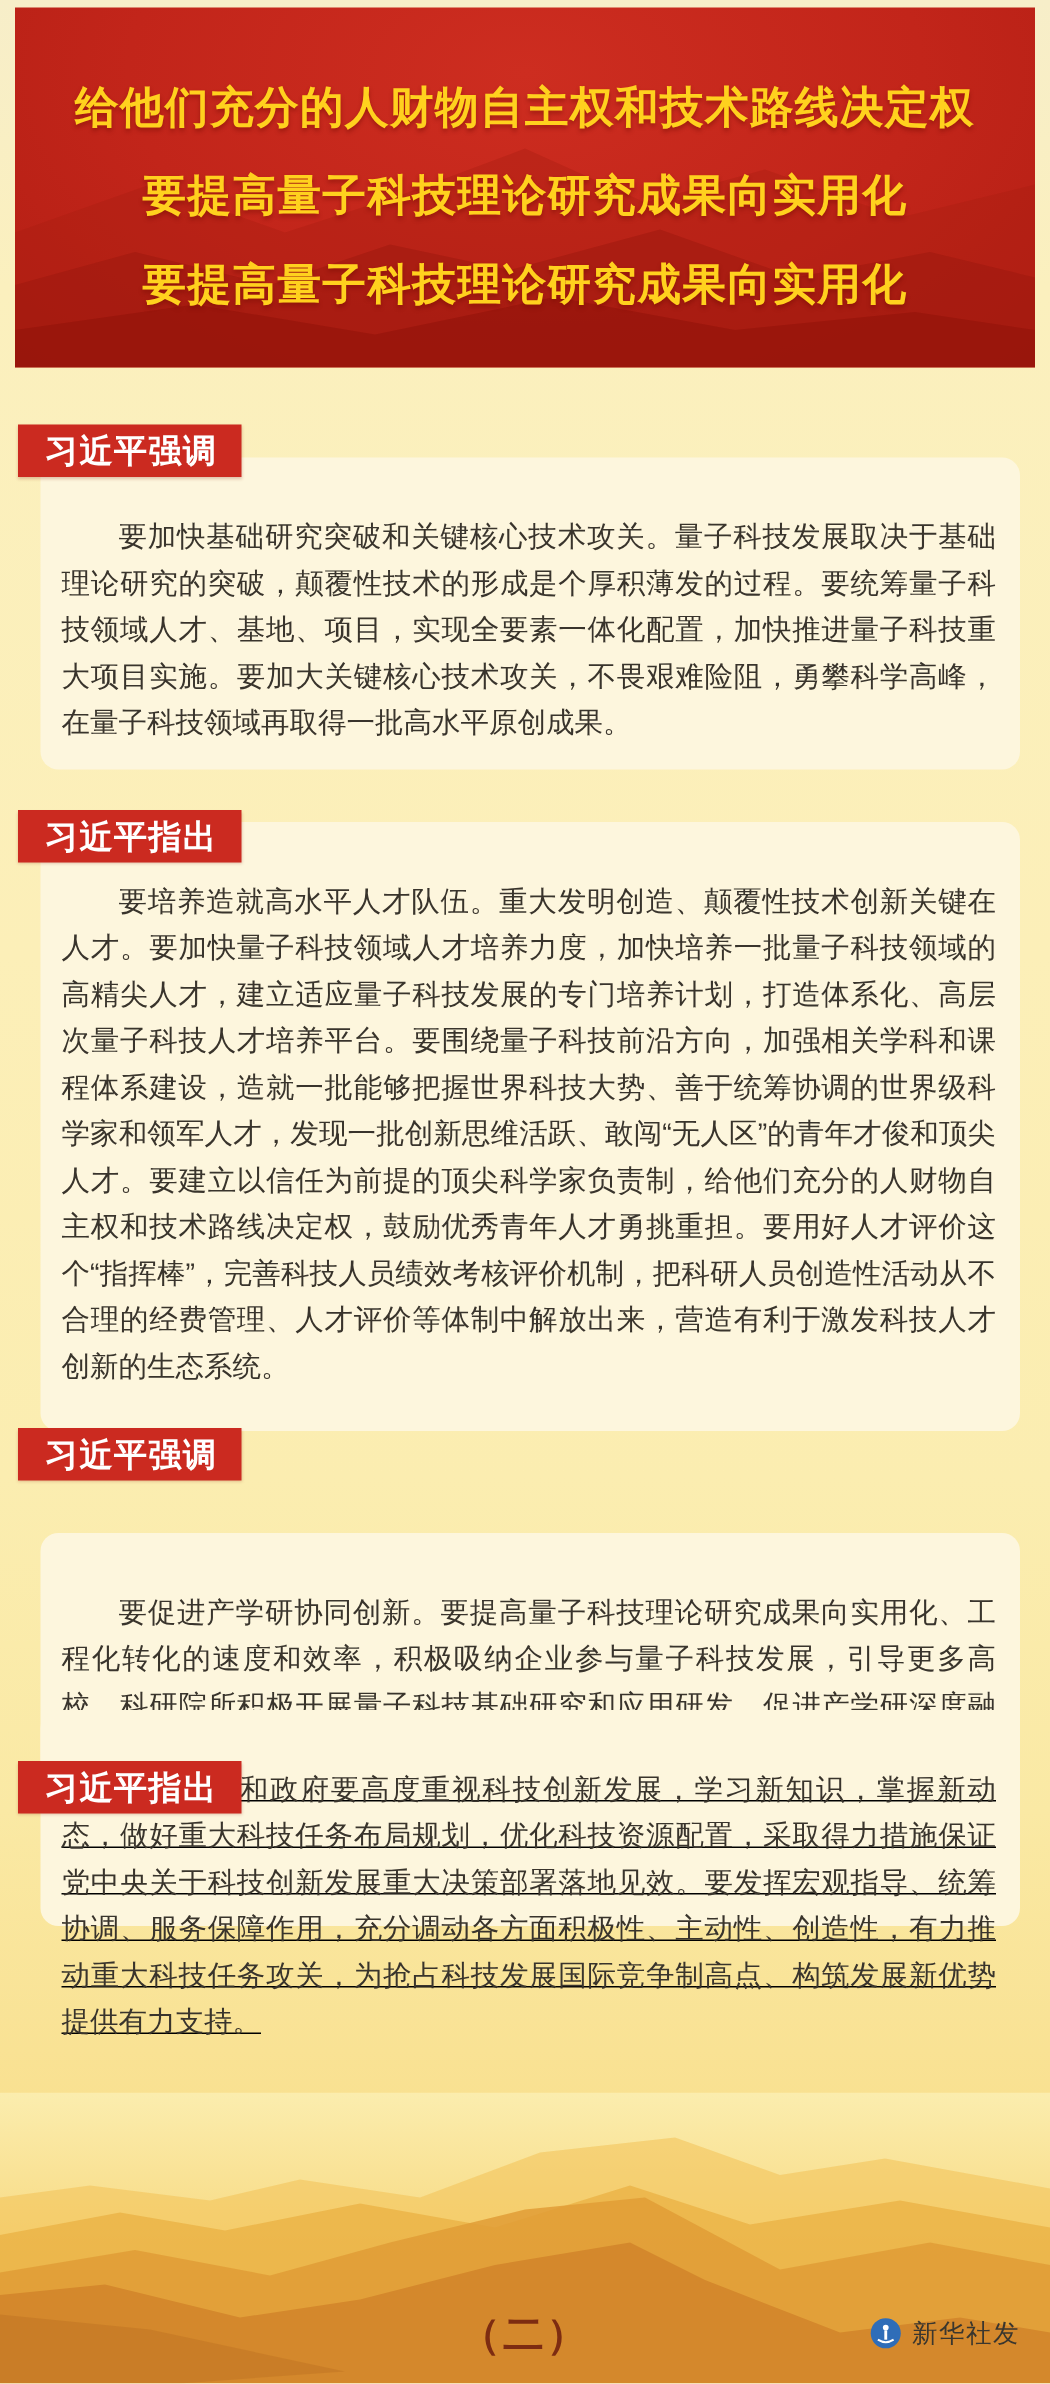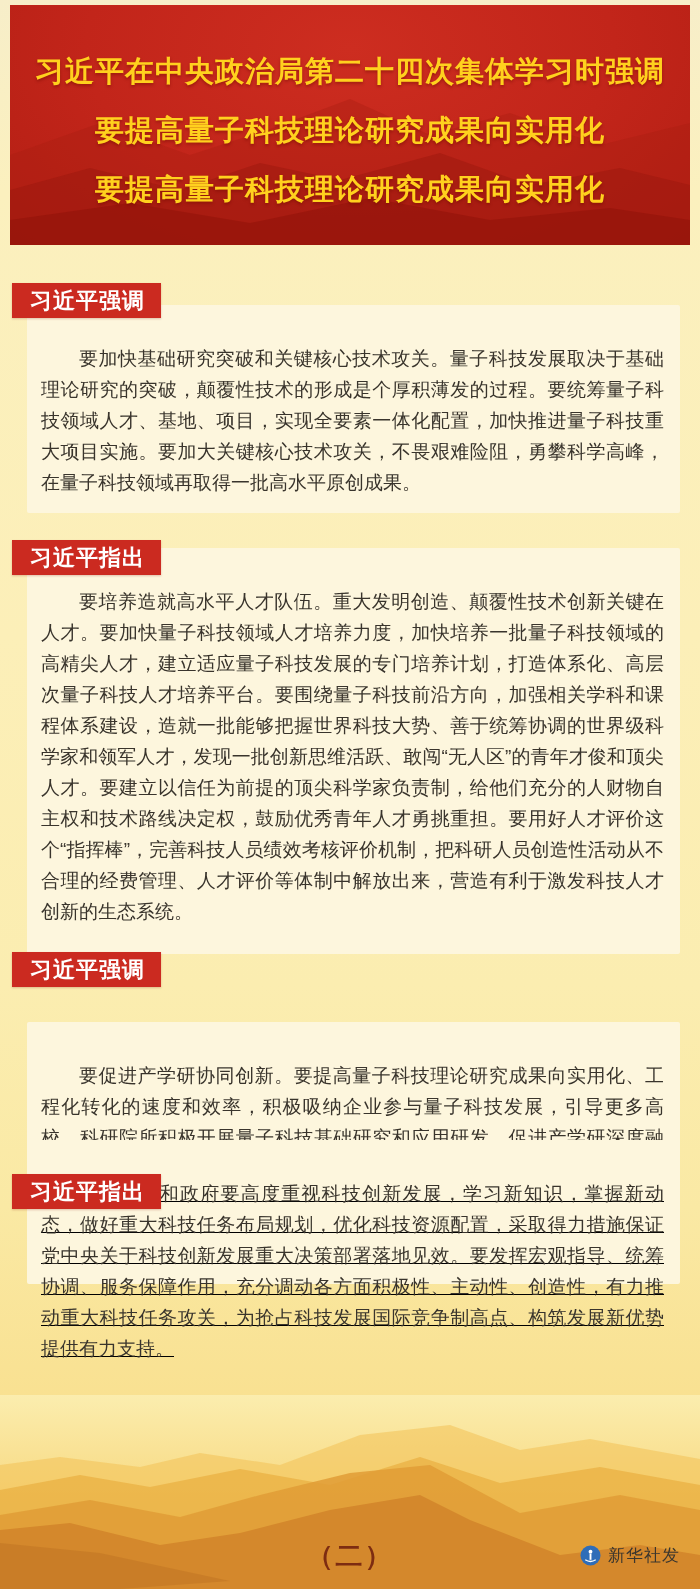--- a/index.html
+++ b/index.html
@@ -34,21 +34,21 @@
   .badge {
     position:absolute; left:12px; z-index:3;
     height:35px; padding:0 16px 0 18px;
     background:#cb2a20; color:#ffffff;
     font-size:22px; font-weight:bold; letter-spacing:1px;
     display:flex; align-items:center;
     box-shadow:0 1px 2px rgba(140,30,20,.25);
   }
   .panel {
     position:absolute; left:27px; width:653px; z-index:1;
-    background:#fdf6dd; border-radius:2px;
+    background:#fdf6dd; border-radius:12px;
   }
   .panel-text {
     padding:38px 16px 0 14px;
     font-size:19px; line-height:31px; color:#39342c;
     text-align:justify; text-indent:2em;
   }
   .badge-1 { top:283px; }  .panel-1 { top:305px; height:208px; }
   .badge-2 { top:540px; }  .panel-2 { top:548px; height:406px; }
   .badge-3 { top:952px; }  .panel-3 { top:974px; height:173px;margin-top:48px; }
   .badge-4 { top:1174px; } .panel-4 { top:1140px; height:144px;text-decoration:underline; }
@@ -74,21 +74,21 @@
 
 <div class="page">
 
   <div class="banner">
     <svg viewBox="0 0 680 240" preserveAspectRatio="none" aria-hidden="true">
       <polygon points="0,150 90,118 180,150 260,124 340,94 420,130 500,108 590,140 680,118 680,240 0,240" fill="#aa1d12" opacity="0.40"></polygon>
       <polygon points="0,185 80,163 170,185 250,158 330,175 430,148 520,180 610,163 680,180 680,240 0,240" fill="#9c170d" opacity="0.50"></polygon>
       <polygon points="0,215 120,198 240,218 360,193 480,215 600,203 680,215 680,240 0,240" fill="#8f120a" opacity="0.55"></polygon>
     </svg>
     <div class="banner-titles">
-      <div class="banner-line">习近平在中央政治局第二十四次集体学习时强调</div>
+      <div class="banner-line">给他们充分的人财物自主权和技术路线决定权</div>
       <div class="banner-line">要提高量子科技理论研究成果向实用化</div>
       <div class="banner-line">要提高量子科技理论研究成果向实用化</div>
     </div>
   </div>
 
   <div class="badge badge-1">习近平强调</div>
   <div class="panel panel-1">
     <p class="panel-text">要加快基础研究突破和关键核心技术攻关。量子科技发展取决于基础理论研究的突破，颠覆性技术的形成是个厚积薄发的过程。要统筹量子科技领域人才、基地、项目，实现全要素一体化配置，加快推进量子科技重大项目实施。要加大关键核心技术攻关，不畏艰难险阻，勇攀科学高峰，在量子科技领域再取得一批高水平原创成果。</p>
   </div>
 

